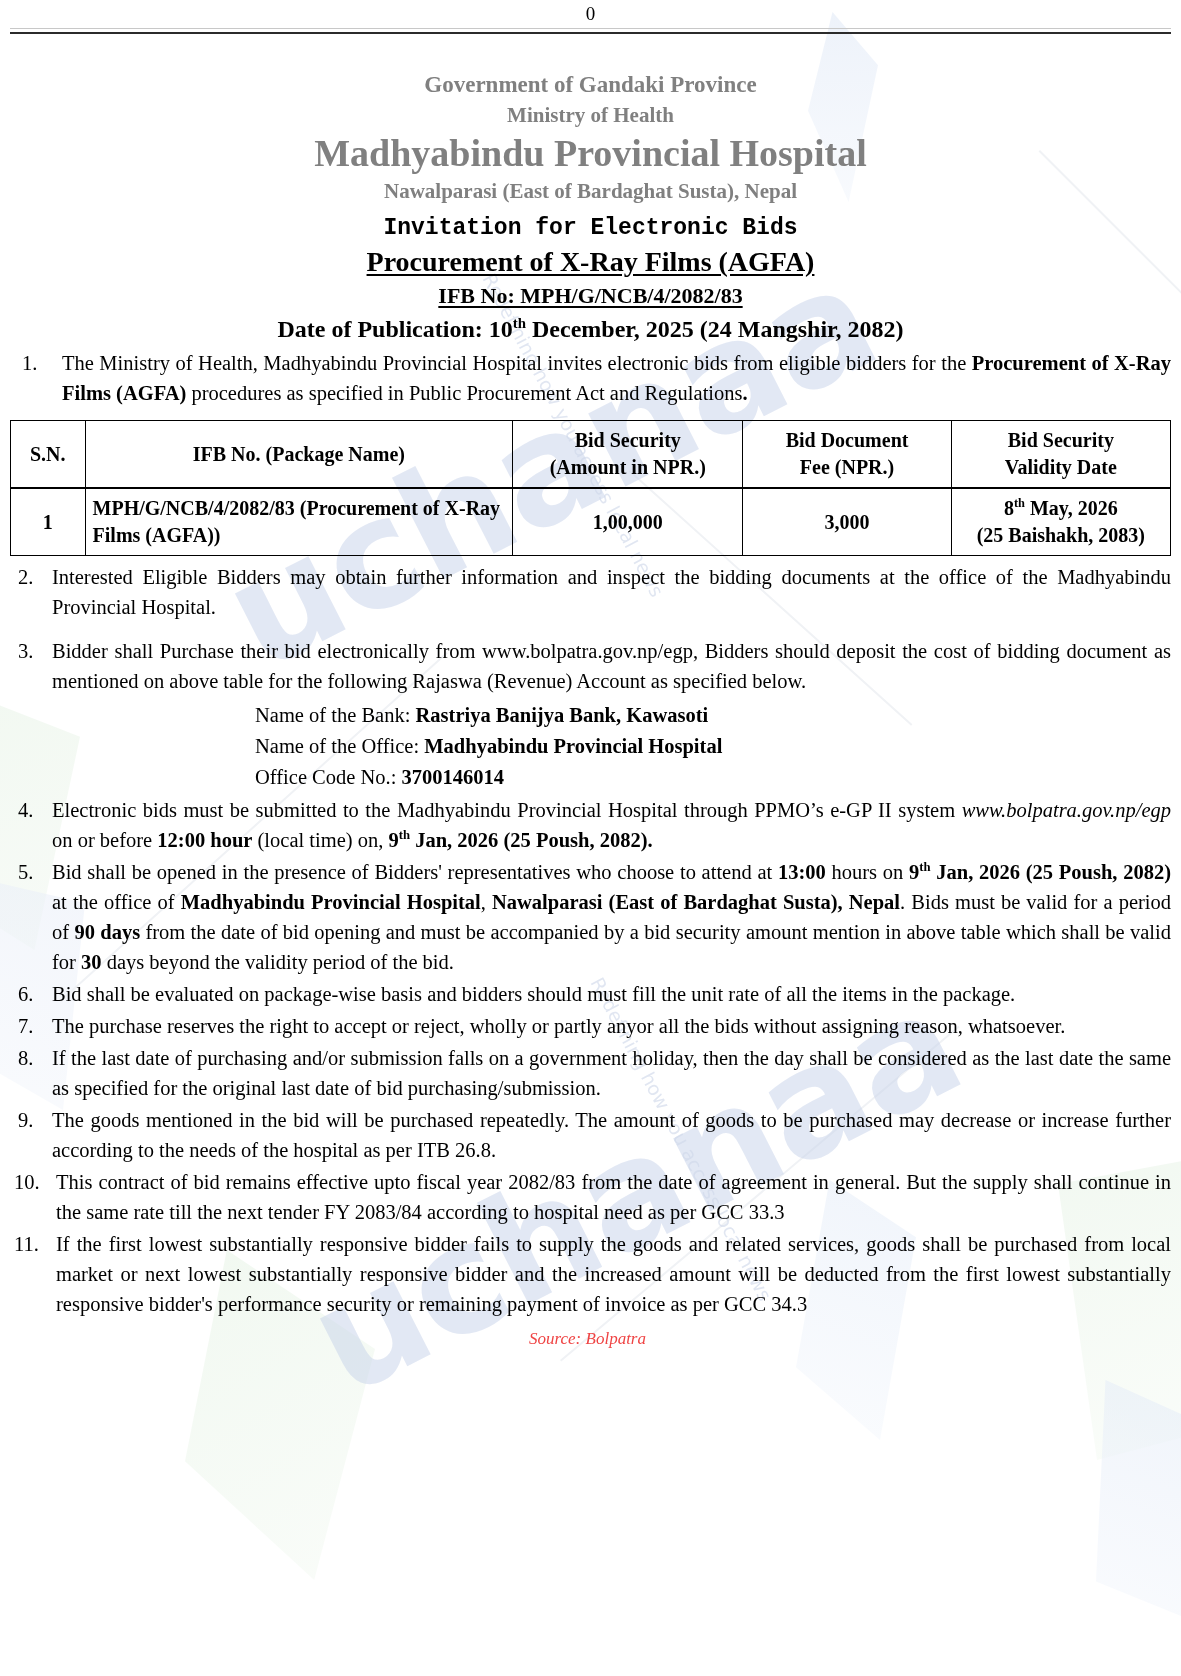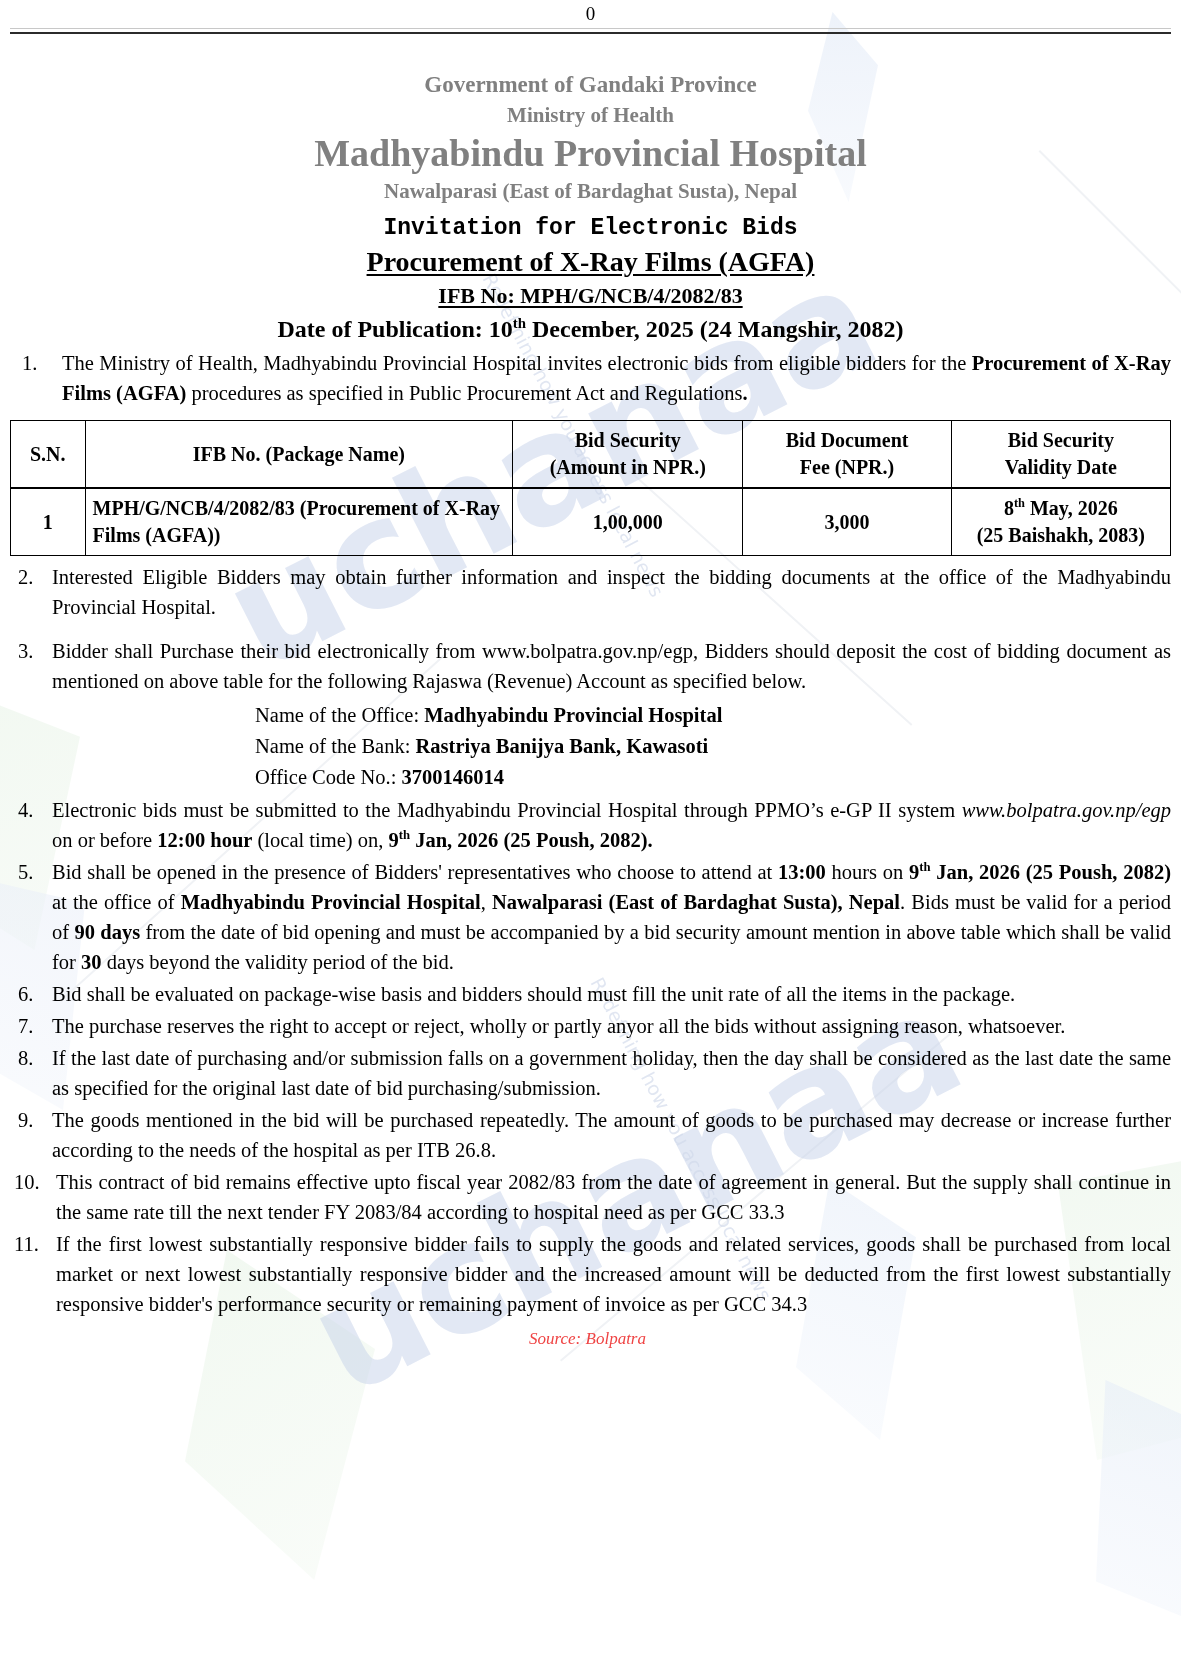--- a/index.html
+++ b/index.html
@@ -326,22 +326,22 @@
     <div class="num">2.</div>
     <div class="body">Interested Eligible Bidders may obtain further information and inspect the bidding documents at the office of the Madhyabindu Provincial Hospital.</div>
   </div>
 
   <div class="item n2 gap">
     <div class="num">3.</div>
     <div class="body">Bidder shall Purchase their bid electronically from www.bolpatra.gov.np/egp, Bidders should deposit the cost of bidding document as mentioned on above table for the following Rajaswa (Revenue) Account as specified below.</div>
   </div>
 
   <div class="bank-block">
+    <div class="bank-row"><span>Name of the Bank: </span><b>Rastriya Banijya Bank, Kawasoti</b></div>
     <div class="bank-row"><span>Name of the Office: </span><b>Madhyabindu Provincial Hospital</b></div>
-    <div class="bank-row"><span>Name of the Bank: </span><b>Rastriya Banijya Bank, Kawasoti</b></div>
     <div class="bank-row"><span>Office Code No.: </span><b>3700146014</b></div>
   </div>
 
   <div class="item n2">
     <div class="num">4.</div>
     <div class="body"><span>Electronic bids must be submitted to the Madhyabindu Provincial Hospital through PPMO’s e-GP II system </span><i>www.bolpatra.gov.np/egp</i><span> on or before </span><b>12:00 hour</b><span> (local time) on, </span><b>9</b><b><sup>th</sup></b><b> Jan, 2026 (25 Poush, 2082).</b></div>
   </div>
 
   <div class="item n2">
     <div class="num">5.</div>

